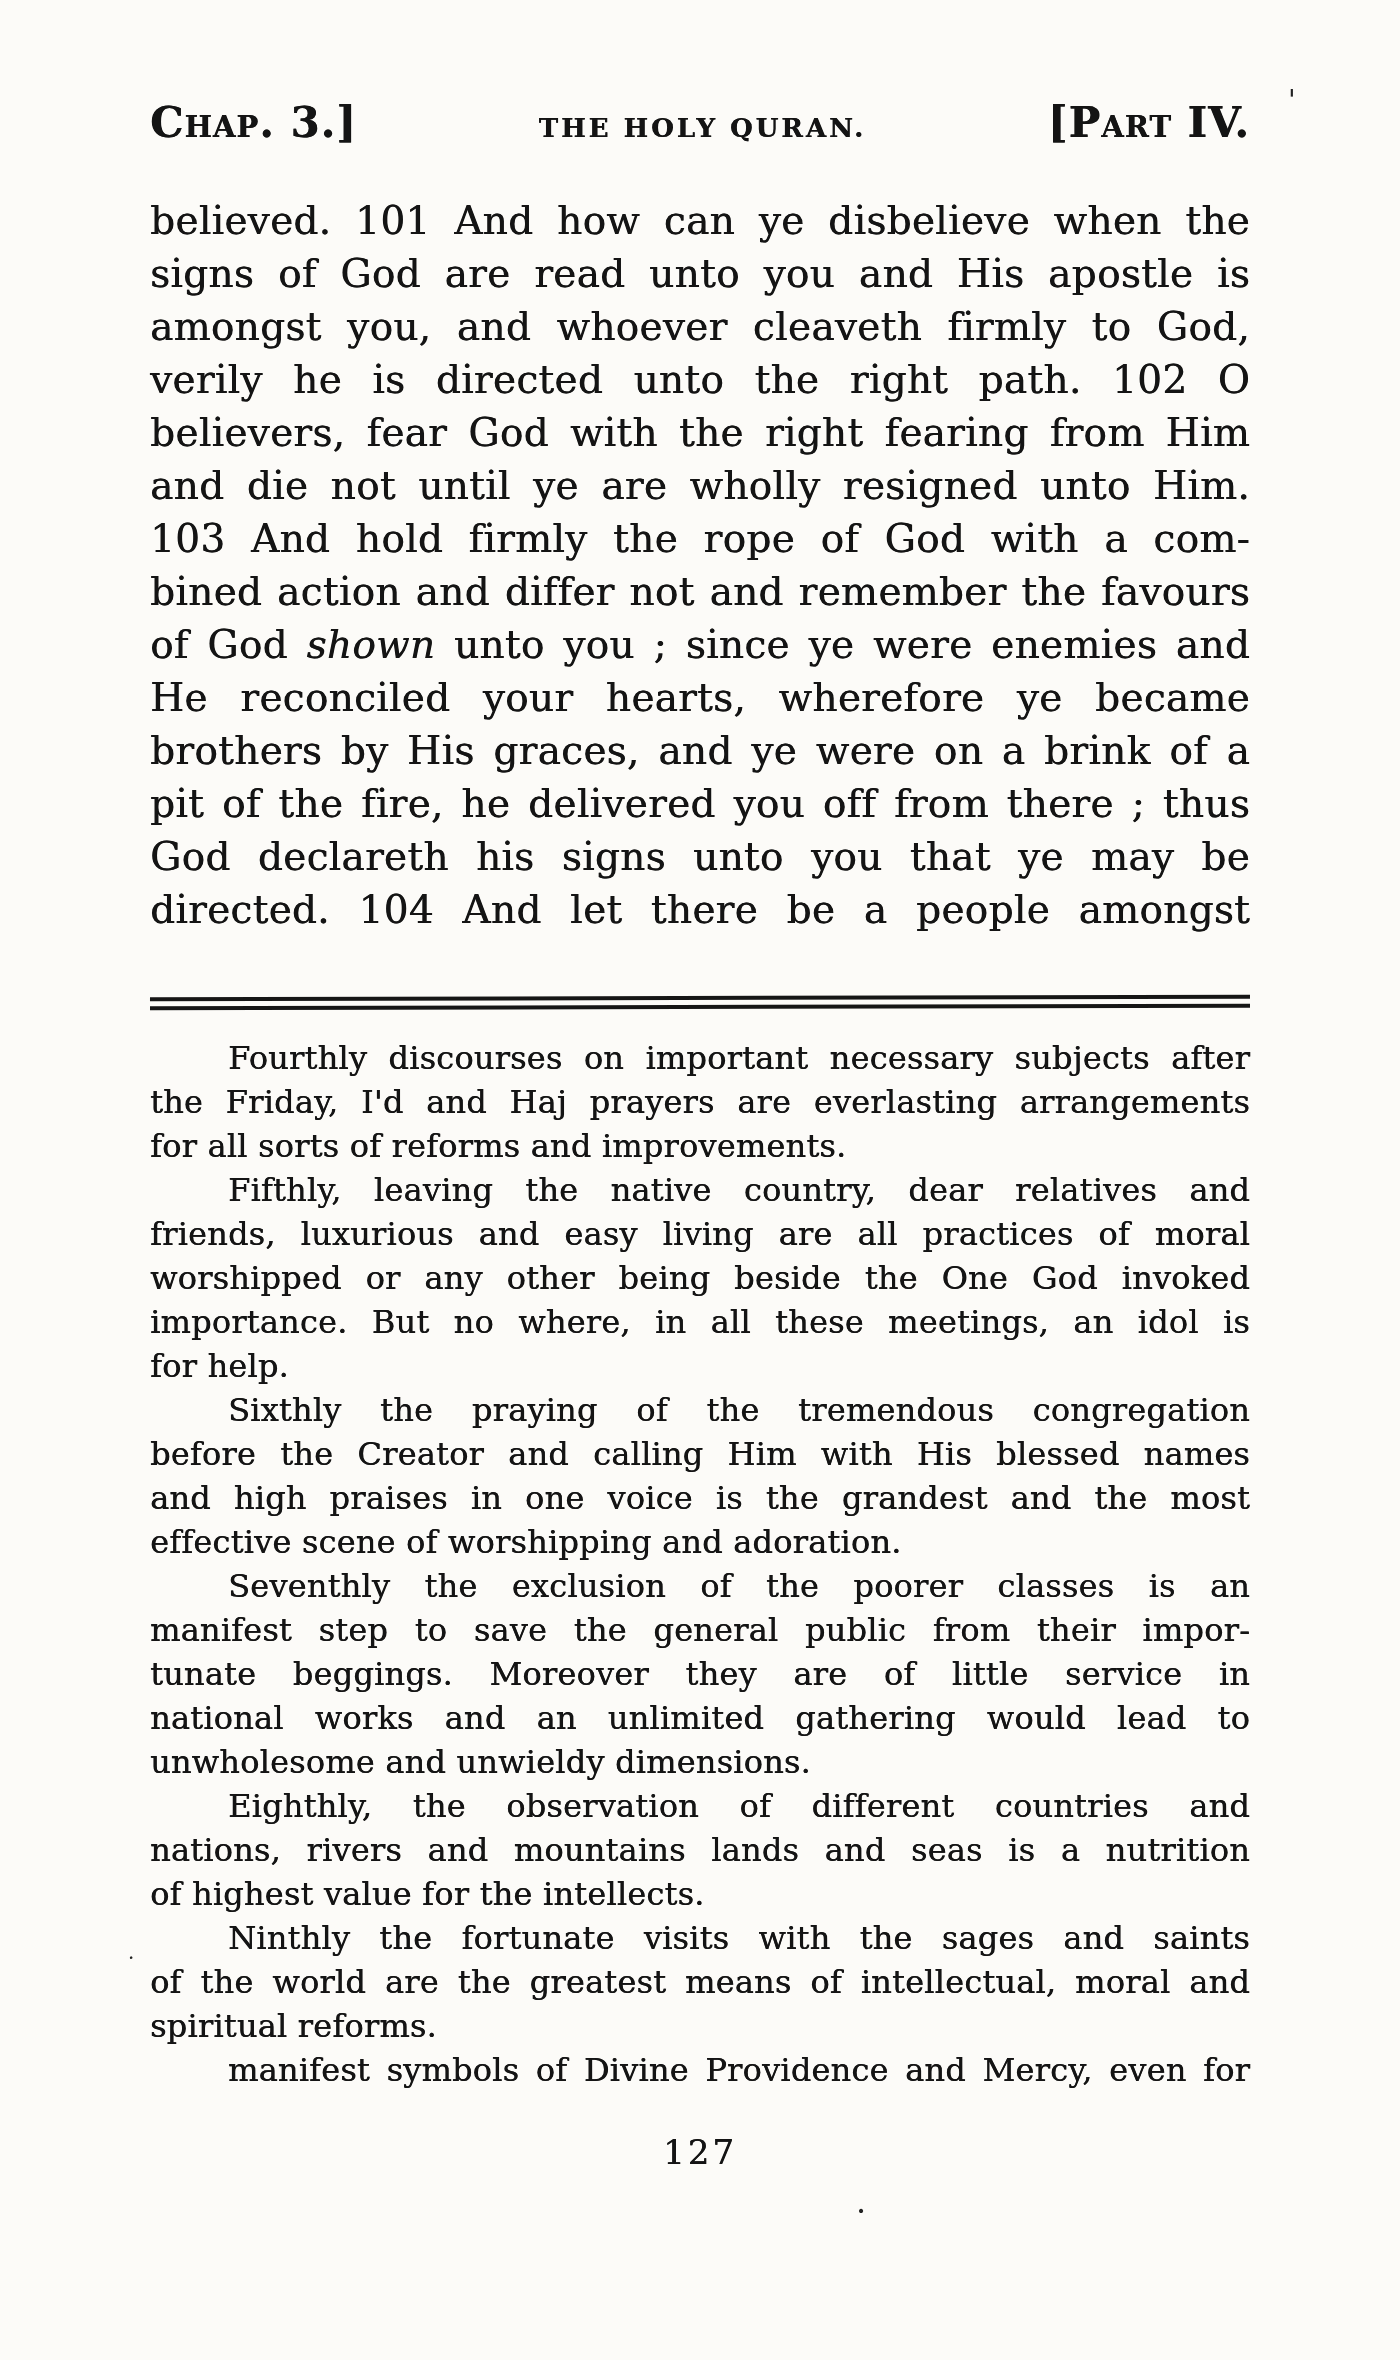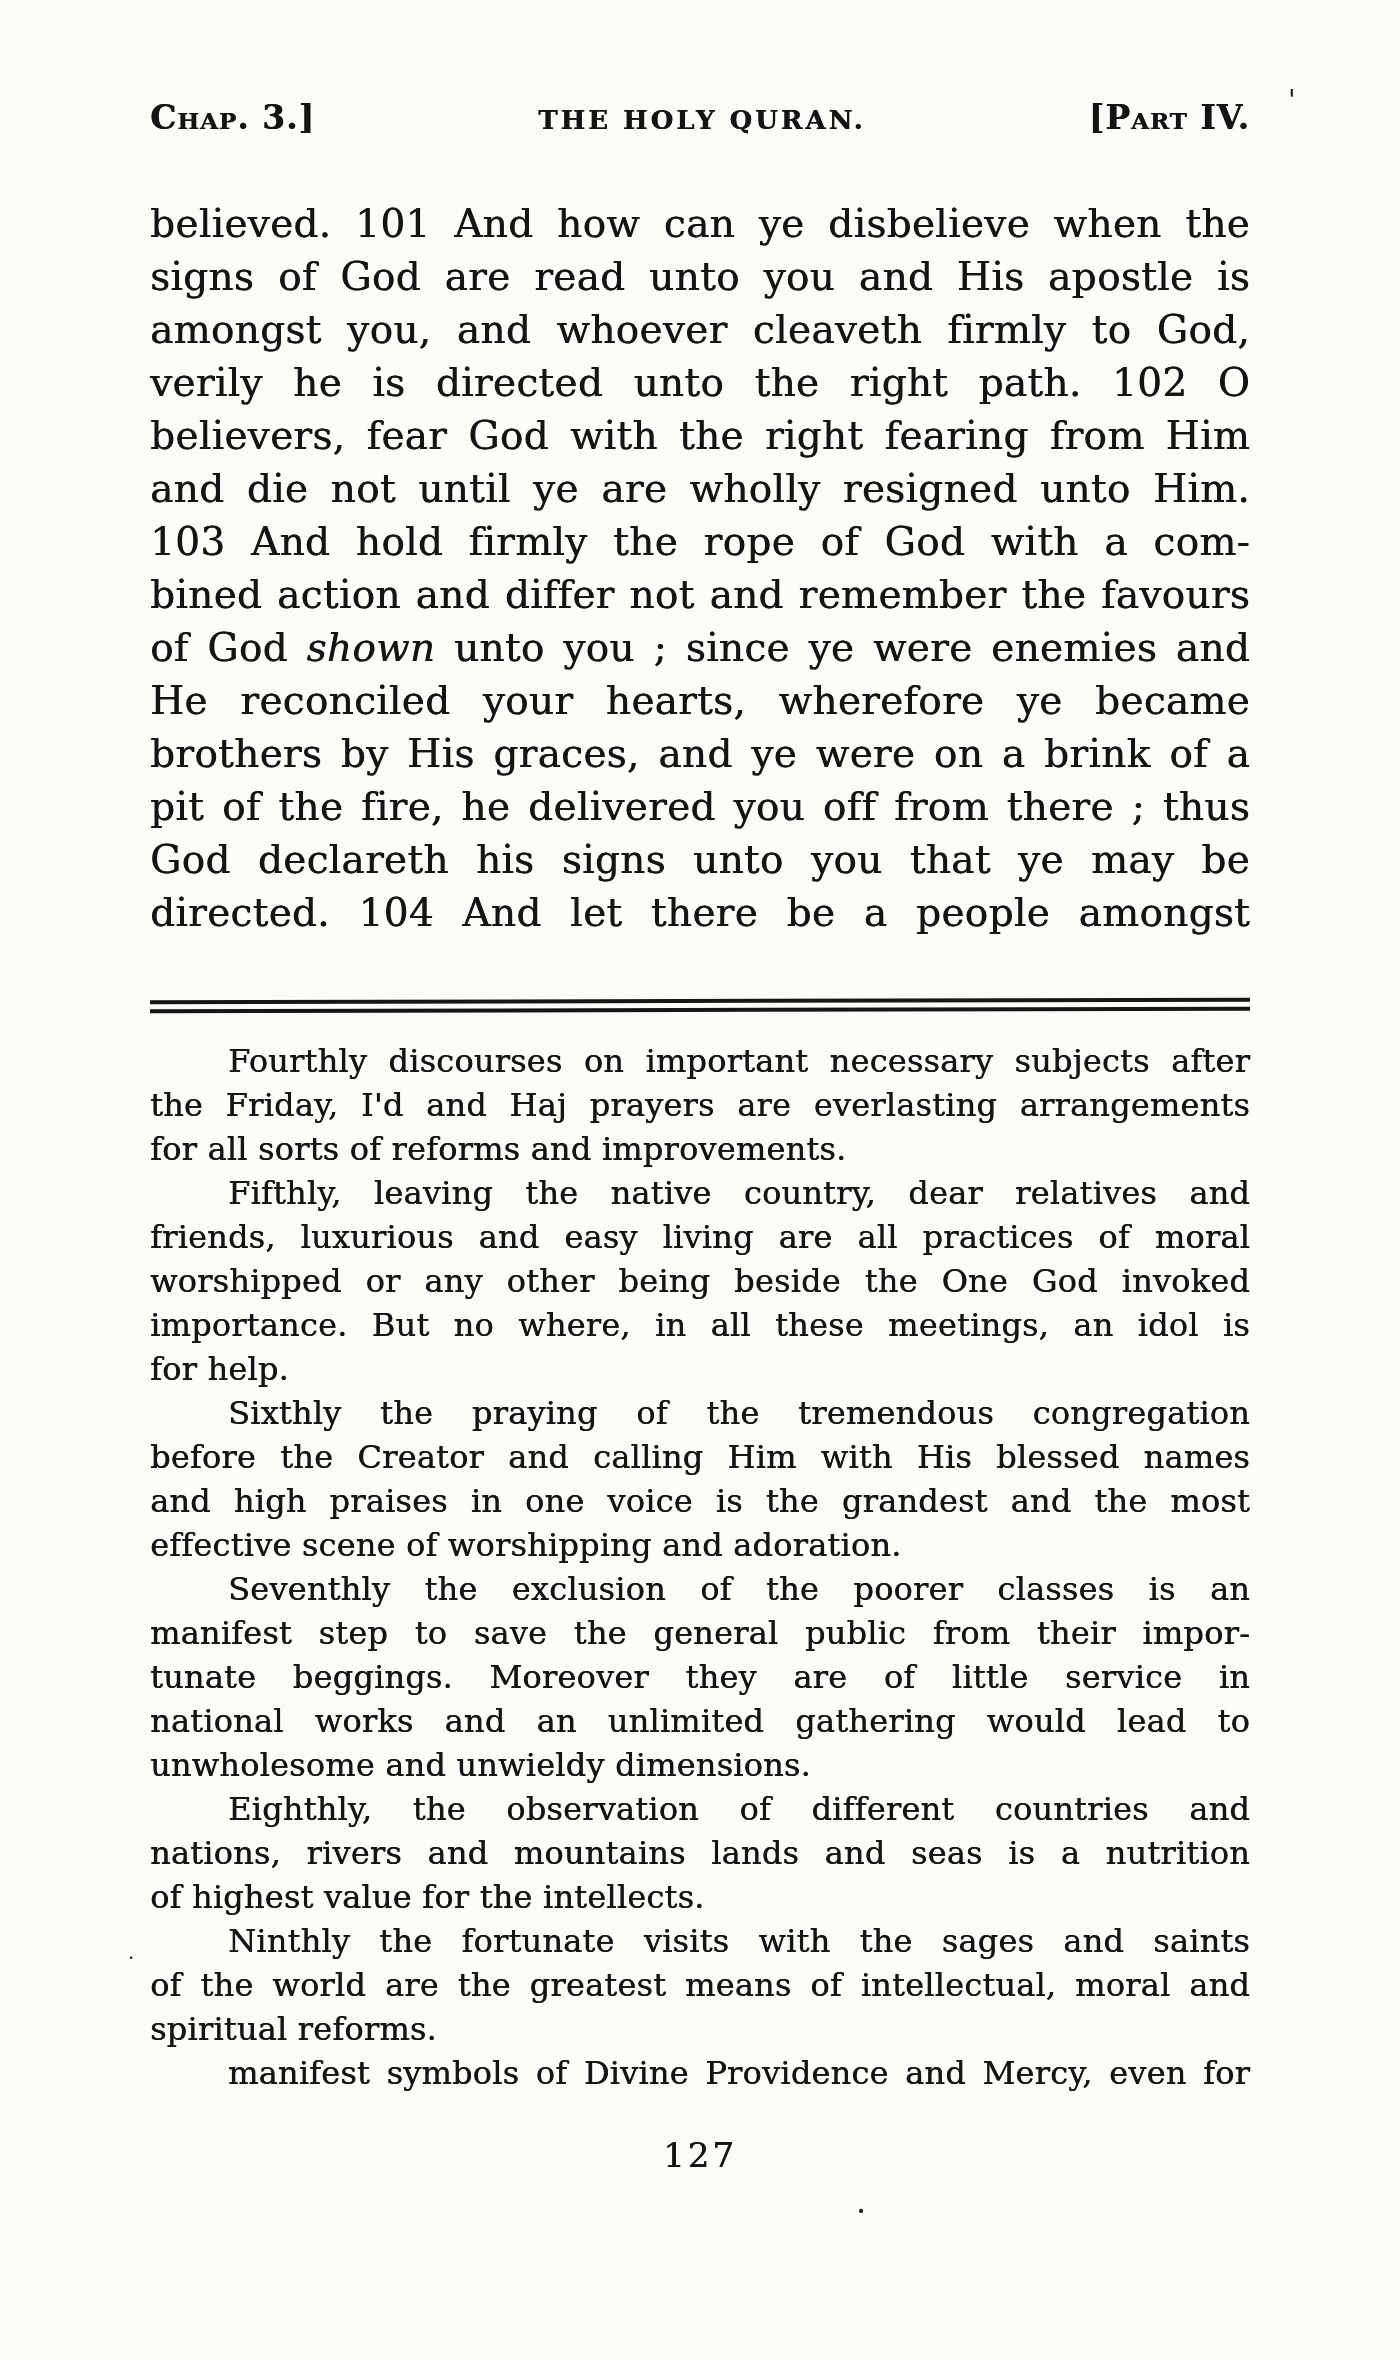--- a/index.html
+++ b/index.html
@@ -11,25 +11,25 @@
     position: relative;
     overflow: hidden;
   }
   .page { padding: 98px 150px 0 150px; box-sizing: border-box; }
 
   .header {
     display: flex; justify-content: space-between; align-items: baseline;
     font-weight: bold;
     text-shadow: 0.4px 0 0 currentColor;
   }
-  .header .side   { font-size: 33px; font-variant: small-caps; letter-spacing: 1px; }
+  .header .side   { font-size: 42px; font-variant: small-caps; letter-spacing: 1px; }
   .header .center { font-size: 26px; letter-spacing: 3px; }
 
   .main-text {
-    margin-top: 60px;
+    margin-top: 47px;
     font-size: 39px;
     line-height: 53px;
     text-shadow: 0.5px 0 0 currentColor;
     letter-spacing: 0.3px;
   }
   .line { text-align: justify; text-align-last: justify; }
   .line.flush { text-align-last: left; }
 
   .divider {
     margin-top: 60px;

